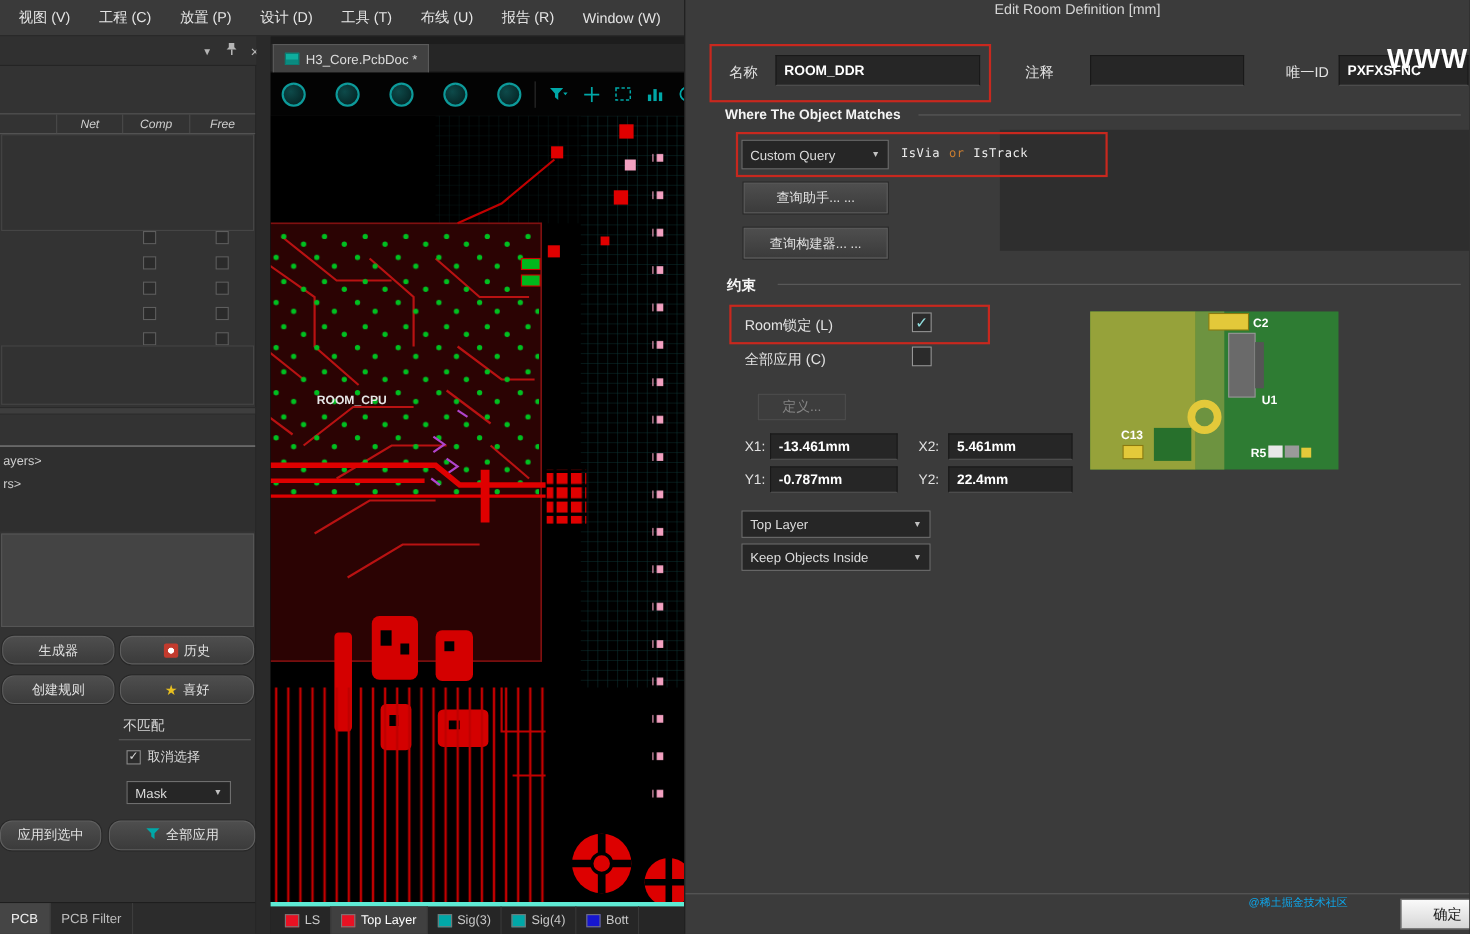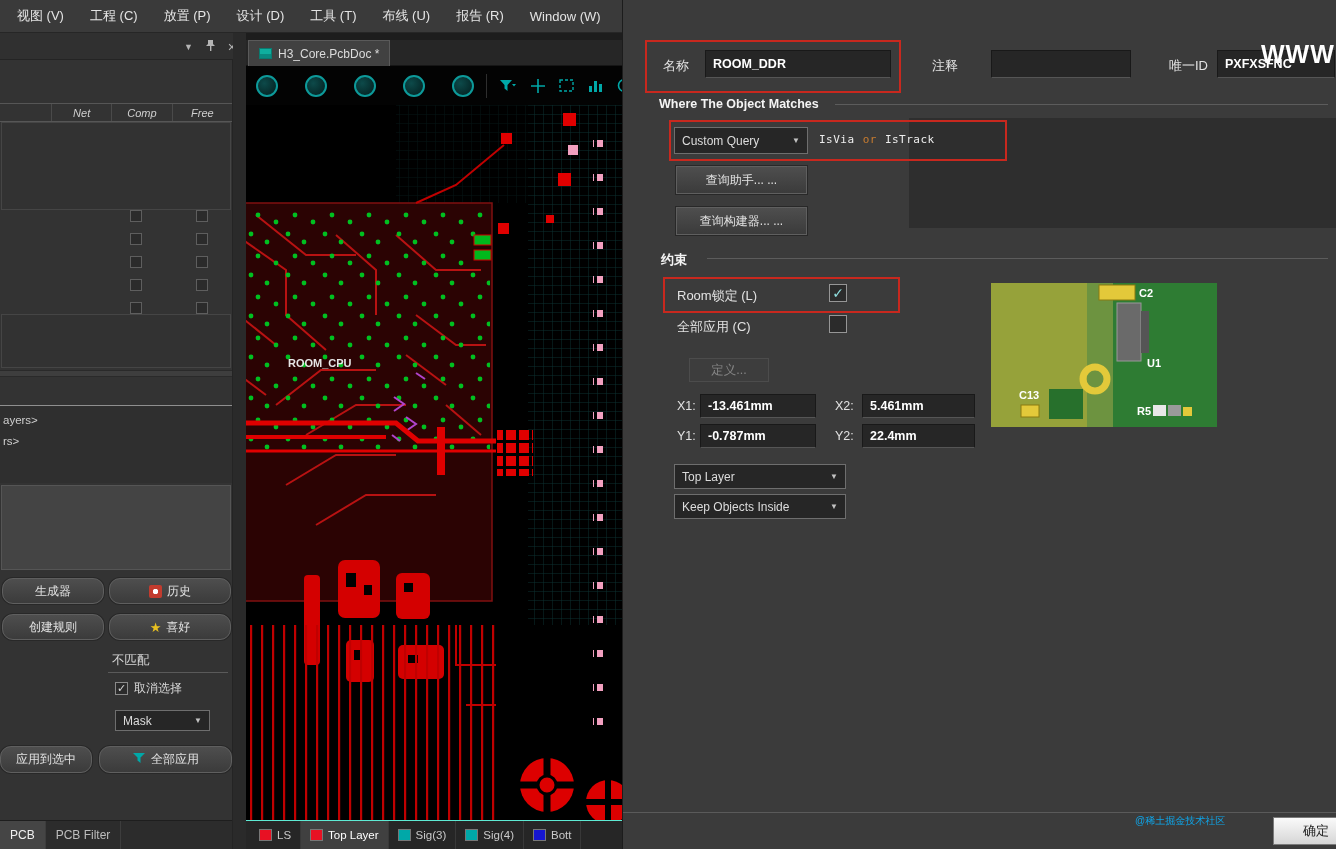--- a/index.html
+++ b/index.html
@@ -48,21 +48,21 @@
 .editor{position:absolute;left:246px;top:33px;width:376px;height:816px;background:#1d1d1d;}
 .doc-strip{position:absolute;left:0;top:7px;right:0;height:26px;background:#262626;border-bottom:1px solid #161616;}
 .doc-tab{position:absolute;left:2px;top:0;height:26px;display:flex;align-items:center;gap:6px;padding:0 10px;background:#414141;border:1px solid #5a5a5a;border-bottom:none;font-size:12px;color:#dcdcdc;}
 .doc-icon{width:13px;height:11px;background:#0fae9e;border:1px solid #0a7a70;box-shadow:inset 0 -4px 0 #0a8a80;flex:none;}
 .toolbar{position:absolute;left:0;top:33px;right:0;height:39px;background:#030303;display:flex;align-items:center;padding-left:10px;}
 .tcircle{width:22px;height:22px;border-radius:50%;border:2px solid #0d9a9a;background:radial-gradient(circle at 35% 35%,#0d4a4a,#031d1d);margin-right:27px;flex:none;}
 .tb-sep{width:1px;height:24px;background:#2e2e2e;margin-right:12px;flex:none;}
 .ticon{color:#00aaaa;margin-right:14px;display:flex;align-items:center;flex:none;}
 .canvas{position:absolute;left:0;top:72px;right:0;bottom:29px;background:#000;overflow:hidden;}
 .canvas svg{display:block;width:100%;height:100%;}
-.layer-bar{position:absolute;left:0;bottom:0;right:0;height:29px;background:#262626;border-top:1px solid #5eead4;display:flex;align-items:stretch;padding-left:4px;font-size:11.5px;color:#c9c9c9;}
+.layer-bar{position:absolute;left:0;bottom:0;right:0;height:29px;background:#262626;border-top:4px solid #5eead4;display:flex;align-items:stretch;padding-left:4px;font-size:11.5px;color:#c9c9c9;}
 .layer-tab{display:flex;align-items:center;gap:5px;padding:0 9px;border-right:1px solid #383838;white-space:nowrap;}
 .layer-tab.active{background:#404040;color:#fff;}
 .sw{width:13px;height:12px;border:1px solid #777;flex:none;}
 
 
 .dialog{position:absolute;left:622px;top:0;width:714px;height:849px;background:#3b3b3b;border-left:1px solid #1c1c1c;overflow:hidden;color:#e0e0e0;}
 .dlg-title{position:absolute;left:0;top:1px;width:100%;text-align:center;font-size:13px;color:#d6d6d6;}
 .lbl{position:absolute;font-size:13px;color:#e2e2e2;white-space:nowrap;}
 .sect{position:absolute;font-size:12.5px;font-weight:bold;color:#f4f4f4;white-space:nowrap;}
 .hline{position:absolute;height:1px;background:#5c5c5c;}
@@ -362,20 +362,21 @@
         <span>Sig(4)</span>
       </div>
       <div class="layer-tab">
         <span class="sw" style="background: rgb(22, 22, 208);"></span>
         <span>Bott</span>
       </div>
     </div>
   </div>
 
   <div class="dialog">
+    <div class="dlg-title">Edit Room Definition [mm]</div>
 
     <div class="lbl" style="left:40px;top:57px;">名称</div>
     <input class="tb bold" style="left: 82px; top: 50px; width: 186px; height: 28px;" value="ROOM_DDR">
     <div class="redbox" style="left:22px;top:40px;width:256px;height:53px;"></div>
 
     <div class="lbl" style="left:309px;top:57px;">注释</div>
     <input class="tb" style="left: 368px; top: 50px; width: 140px; height: 28px;" value="">
 
     <div class="lbl" style="left:546px;top:57px;">唯一ID</div>
     <input class="tb bold" style="left: 594px; top: 50px; width: 118px; height: 28px;" value="PXFXSFNC">

